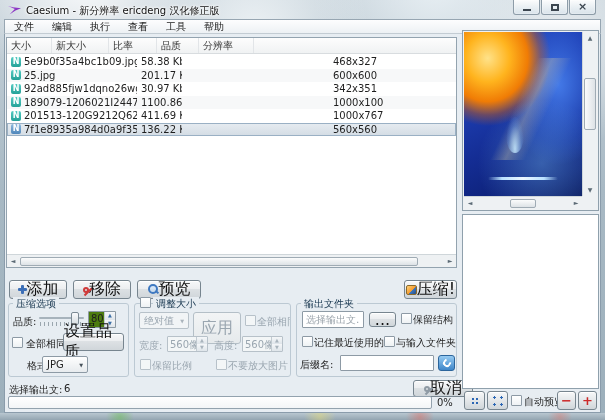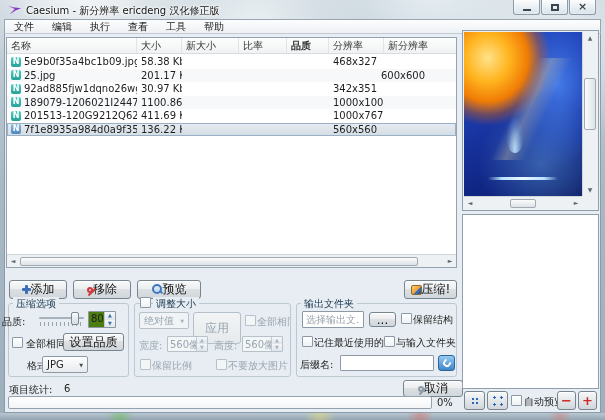--- a/index.html
+++ b/index.html
@@ -92,21 +92,21 @@
     background:#eef1f3; border-top:1px solid #cfd6da; display:flex; align-items:center;
   }
   .sarrow { width:12px; text-align:center; font-size:6px; color:#5b6a75; line-height:12px; }
   .sthumb-h {
     height:9px; width:398px; margin:0 1px; border:1px solid #9fabb4; border-radius:2px;
     background:linear-gradient(#fbfcfc,#dde2e6);
   }
   
   .btn {
     position:absolute; display:flex; align-items:center; justify-content:center; 
-    border:1px solid #77858f; border-radius:3px; font-size:12px; color:#111;
+    border:1px solid #77858f; border-radius:3px; font-size:16px; color:#111;
     background:linear-gradient(#f7f8f9 0%,#eceef0 45%,#dde1e4 46%,#d0d6da 100%);
     box-shadow:inset 0 1px 0 #fff;
   }
   .btn.dis { color:#9aa6b0; border-color:#b4bfc7; background:linear-gradient(#f2f4f5,#e6eaec); box-shadow:none; }
   
   .ic-plus { position:relative; width:9px; height:9px; }
   .ic-plus::before { content:''; position:absolute; left:0; top:3px; width:9px; height:3px; background:#3c6fb7; border-radius:1px; }
   .ic-plus::after  { content:''; position:absolute; left:3px; top:0; width:3px; height:9px; background:#3c6fb7; border-radius:1px; }
   .ic-no { position:relative; width:6px; height:6px; border:2px solid #cf3a3a; border-radius:50%; }
   .ic-no::after { content:''; position:absolute; left:-2px; top:2px; width:10px; height:2px; background:#cf3a3a; transform:rotate(-45deg); }
@@ -229,27 +229,25 @@
     <div class="menu-item">执行</div>
     <div class="menu-item">查看</div>
     <div class="menu-item">工具</div>
     <div class="menu-item">帮助</div>
   </div>
 
 <div class="content"></div>
 
 <div class="filelist">
   <div class="thead">
-      <div class="hcell" style="width: 130px;">名称</div>
       <div class="hcell" style="width: 45px;">大小</div>
       <div class="hcell" style="width: 57px;">新大小</div>
       <div class="hcell" style="width: 48px;">比率</div>
-      <div class="hcell" style="width: 42px; font-weight: bold;">品质</div>
+      <div class="hcell" style="width: 42px;">品质</div>
       <div class="hcell" style="width: 55px;">分辨率</div>
-      <div class="hcell" style="width: 74px;">新分辨率</div>
     </div>
   <div class="tbody">
       <div class="trow">
         <div class="tcell" style="width: 130px;">
           <span class="nicon">N</span>
           <span class="fname">5e9b0f35a4bc1b09.jpg</span>
         </div>
         <div class="tcell" style="width: 45px;">58.38 Kb</div>
         <div class="tcell" style="width: 57px;"></div>
         <div class="tcell" style="width: 48px;"></div>
@@ -259,21 +257,21 @@
       </div>
       <div class="trow">
         <div class="tcell" style="width: 130px;">
           <span class="nicon">N</span>
           <span class="fname">25.jpg</span>
         </div>
         <div class="tcell" style="width: 45px;">201.17 Kb</div>
         <div class="tcell" style="width: 57px;"></div>
         <div class="tcell" style="width: 48px;"></div>
         <div class="tcell" style="width: 42px;"></div>
-        <div class="tcell" style="width: 55px; margin-left: 48px;">600x600</div>
+        <div class="tcell" style="width: 55px;">600x600</div>
         <div class="tcell" style="width: 74px;"></div>
       </div>
       <div class="trow">
         <div class="tcell" style="width: 130px;">
           <span class="nicon">N</span>
           <span class="fname">92ad885fjw1dqno26wgz9...</span>
         </div>
         <div class="tcell" style="width: 45px;">30.97 Kb</div>
         <div class="tcell" style="width: 57px;"></div>
         <div class="tcell" style="width: 48px;"></div>
@@ -337,21 +335,21 @@
   <span class="ic-zoom"></span>
   <span>预览</span>
 </div>
 <div class="btn" style="left:404px;top:280px;width:53px;height:19px">
   <span class="ic-compress"></span>
   <span>压缩!</span>
 </div>
 
 <div class="group" style="left:8px;top:303px;width:121px;height:74px"></div>
 <span class="gtitle" style="left:13px;top:297px">压缩选项</span>
-<span class="lbl" style="left:2px;top:315px">品质:</span>
+<span class="lbl" style="left:13px;top:315px">品质:</span>
 <div class="slider" style="left:39px;top:312px;width:45px;height:15px">
   <span class="track"></span>
   <span class="ticks"></span>
   <span class="thumb"></span>
 </div>
 <div class="spin" style="left:88px;top:311px;width:28px;height:17px">
   <span class="val">80</span>
   <span class="arrows">
     <span>▲</span>
     <span>▼</span>
@@ -412,23 +410,23 @@
 <span class="cb" style="left:302px;top:336px"></span>
 <span class="lbl" style="left:314px;top:336px">记住最近使用的</span>
 <span class="cb" style="left:384px;top:336px"></span>
 <span class="lbl" style="left:396px;top:336px;width:60px;overflow:hidden">与输入文件夹相</span>
 <span class="lbl" style="left:300px;top:358px">后缀名:</span>
 <input class="tinput" style="left: 340px; top: 355px; width: 94px; height: 16px;">
 <div class="refbtn" style="left:438px;top:355px;width:17px;height:16px">
   <span class="arc"></span>
 </div>
 
-<span class="lbl" style="left:9px;top:383px">项目统计:</span>
+<span class="lbl" style="left:9px;top:383px">选择输出文:</span>
 <span class="lbl" style="left:64px;top:383px">6</span>
-<div class="btn" style="left:403px;top:380px;width:60px;height:17px">
+<div class="btn" style="left:413px;top:380px;width:60px;height:17px">
   <span class="ic-no gray"></span>
   <span>取消</span>
 </div>
 
 <div class="progress" style="left:8px;top:396px;width:424px;height:13px"></div>
 <span class="lbl" style="left:437px;top:397px">0%</span>
 
 <div class="pvbox" style="left:462px;top:30px;width:137px;height:181px">
   <div class="pimg">
     <span class="streak"></span>

